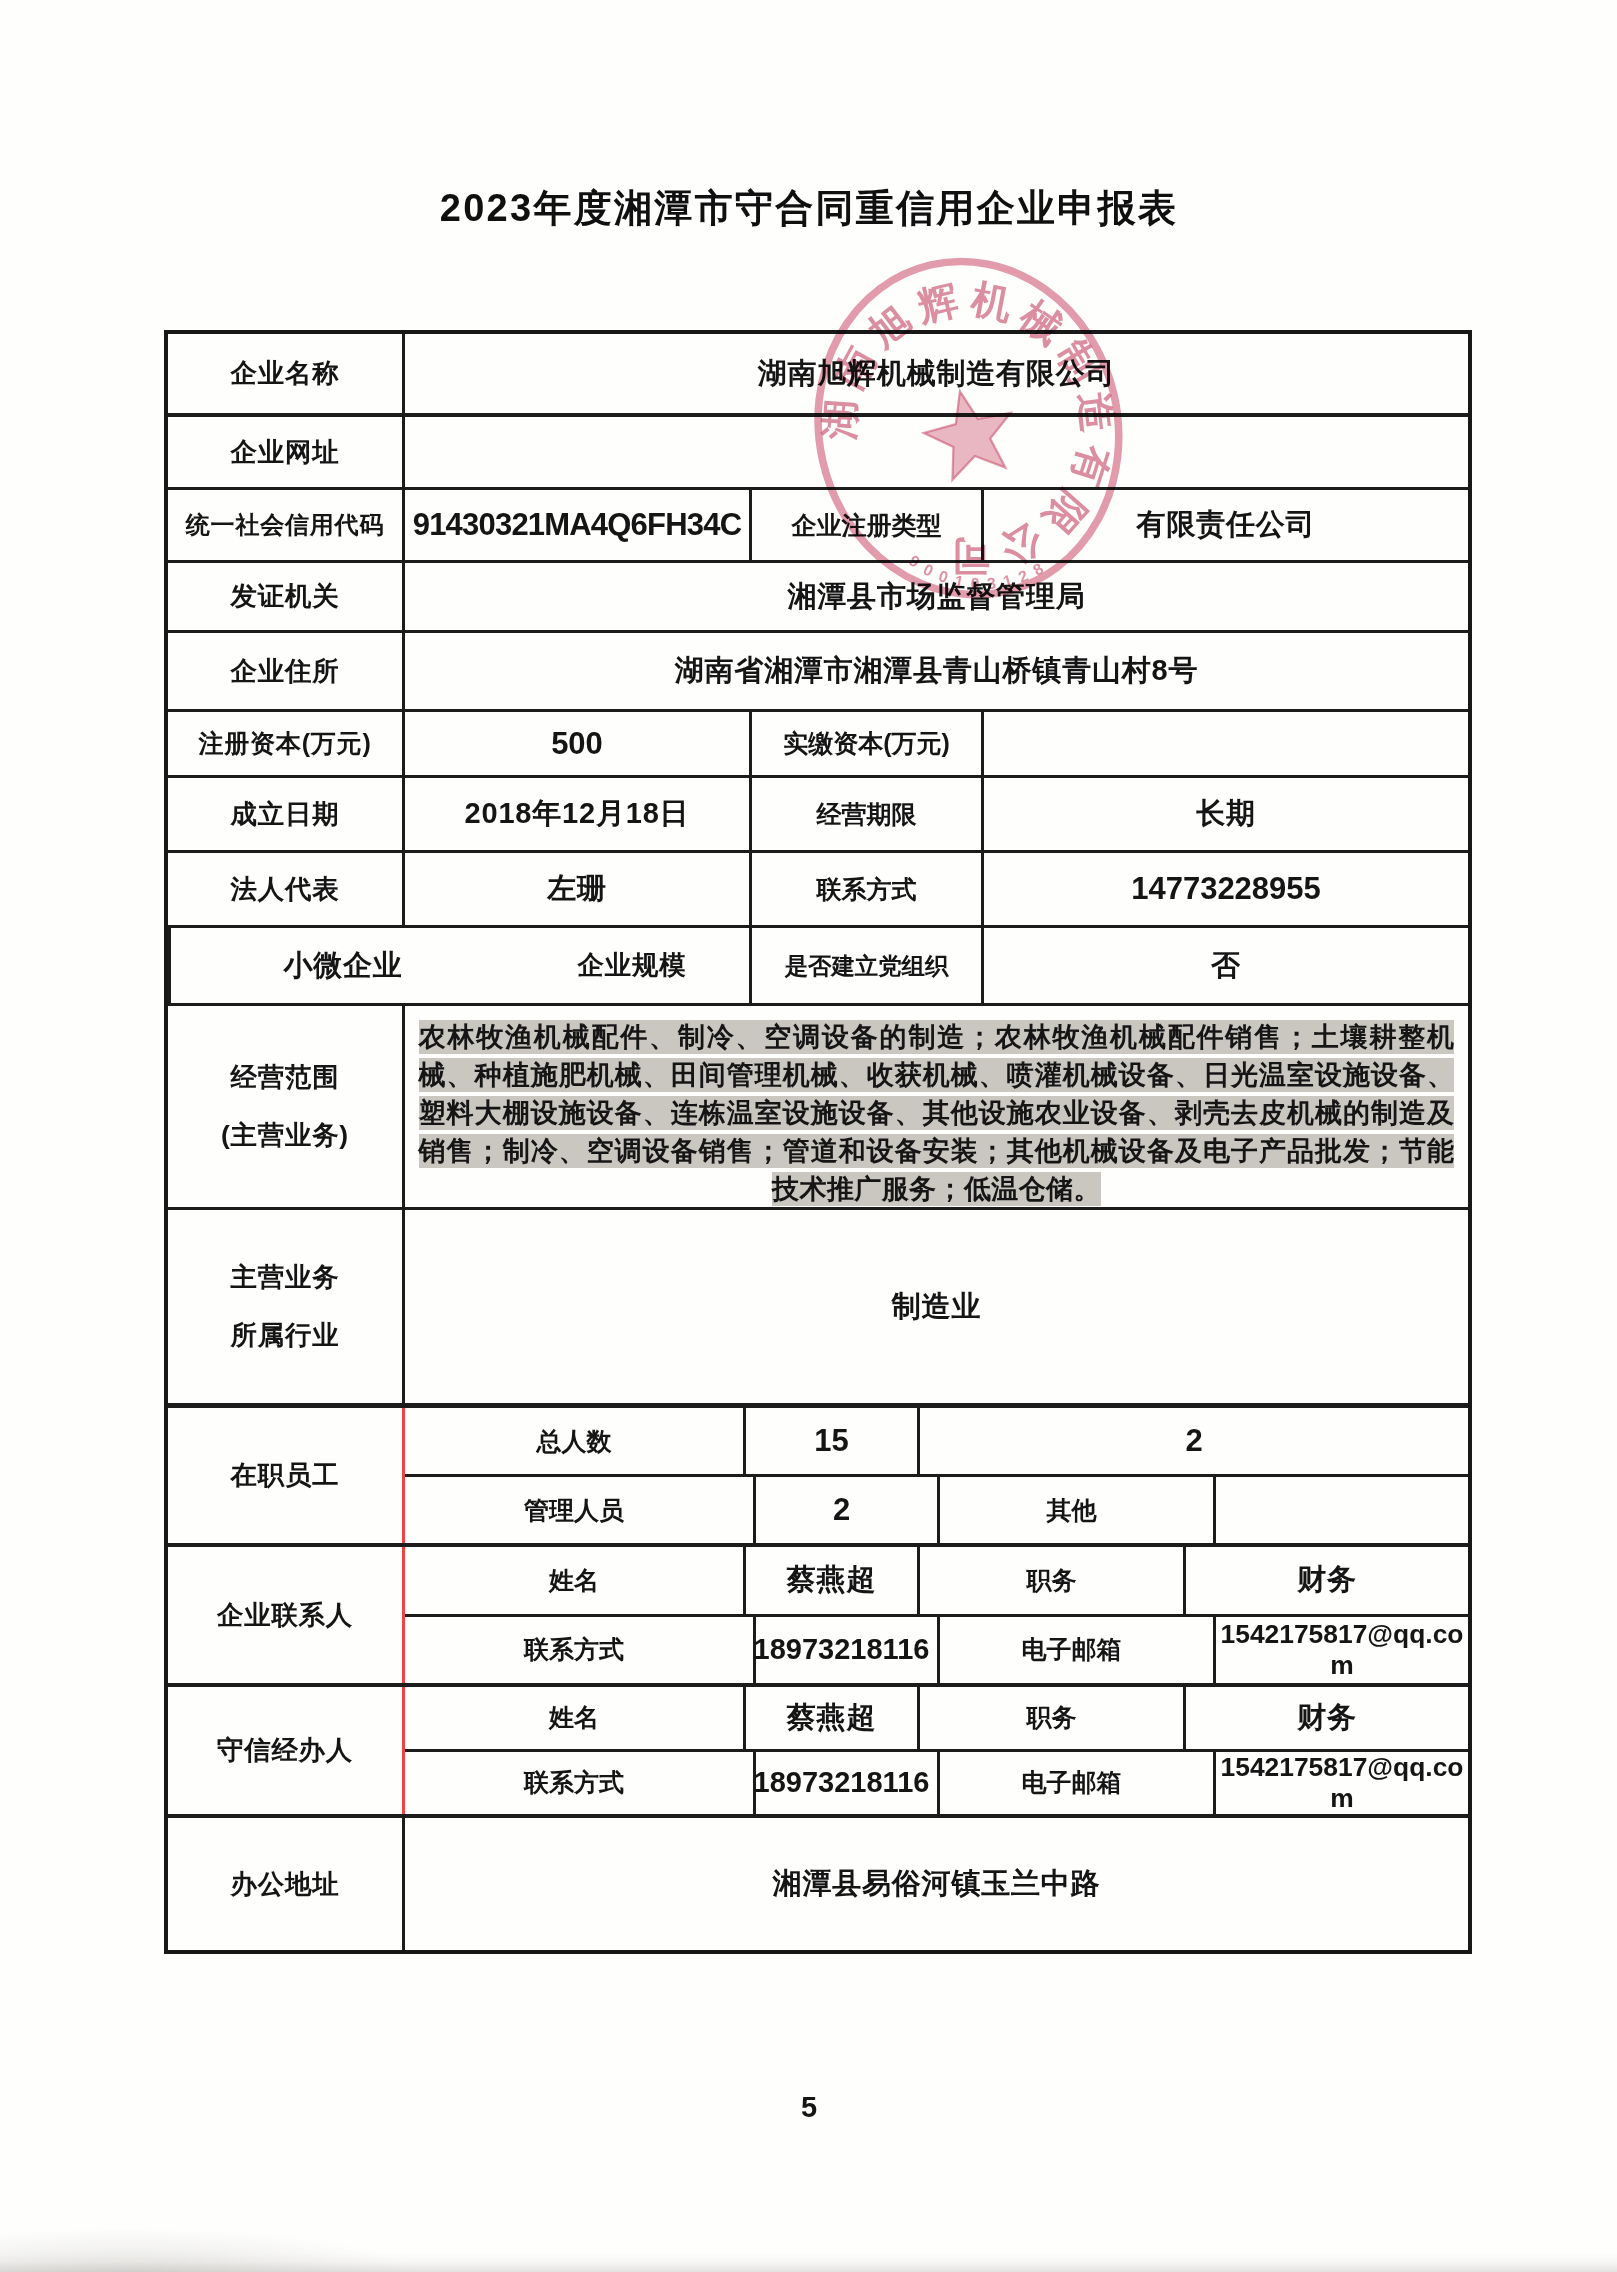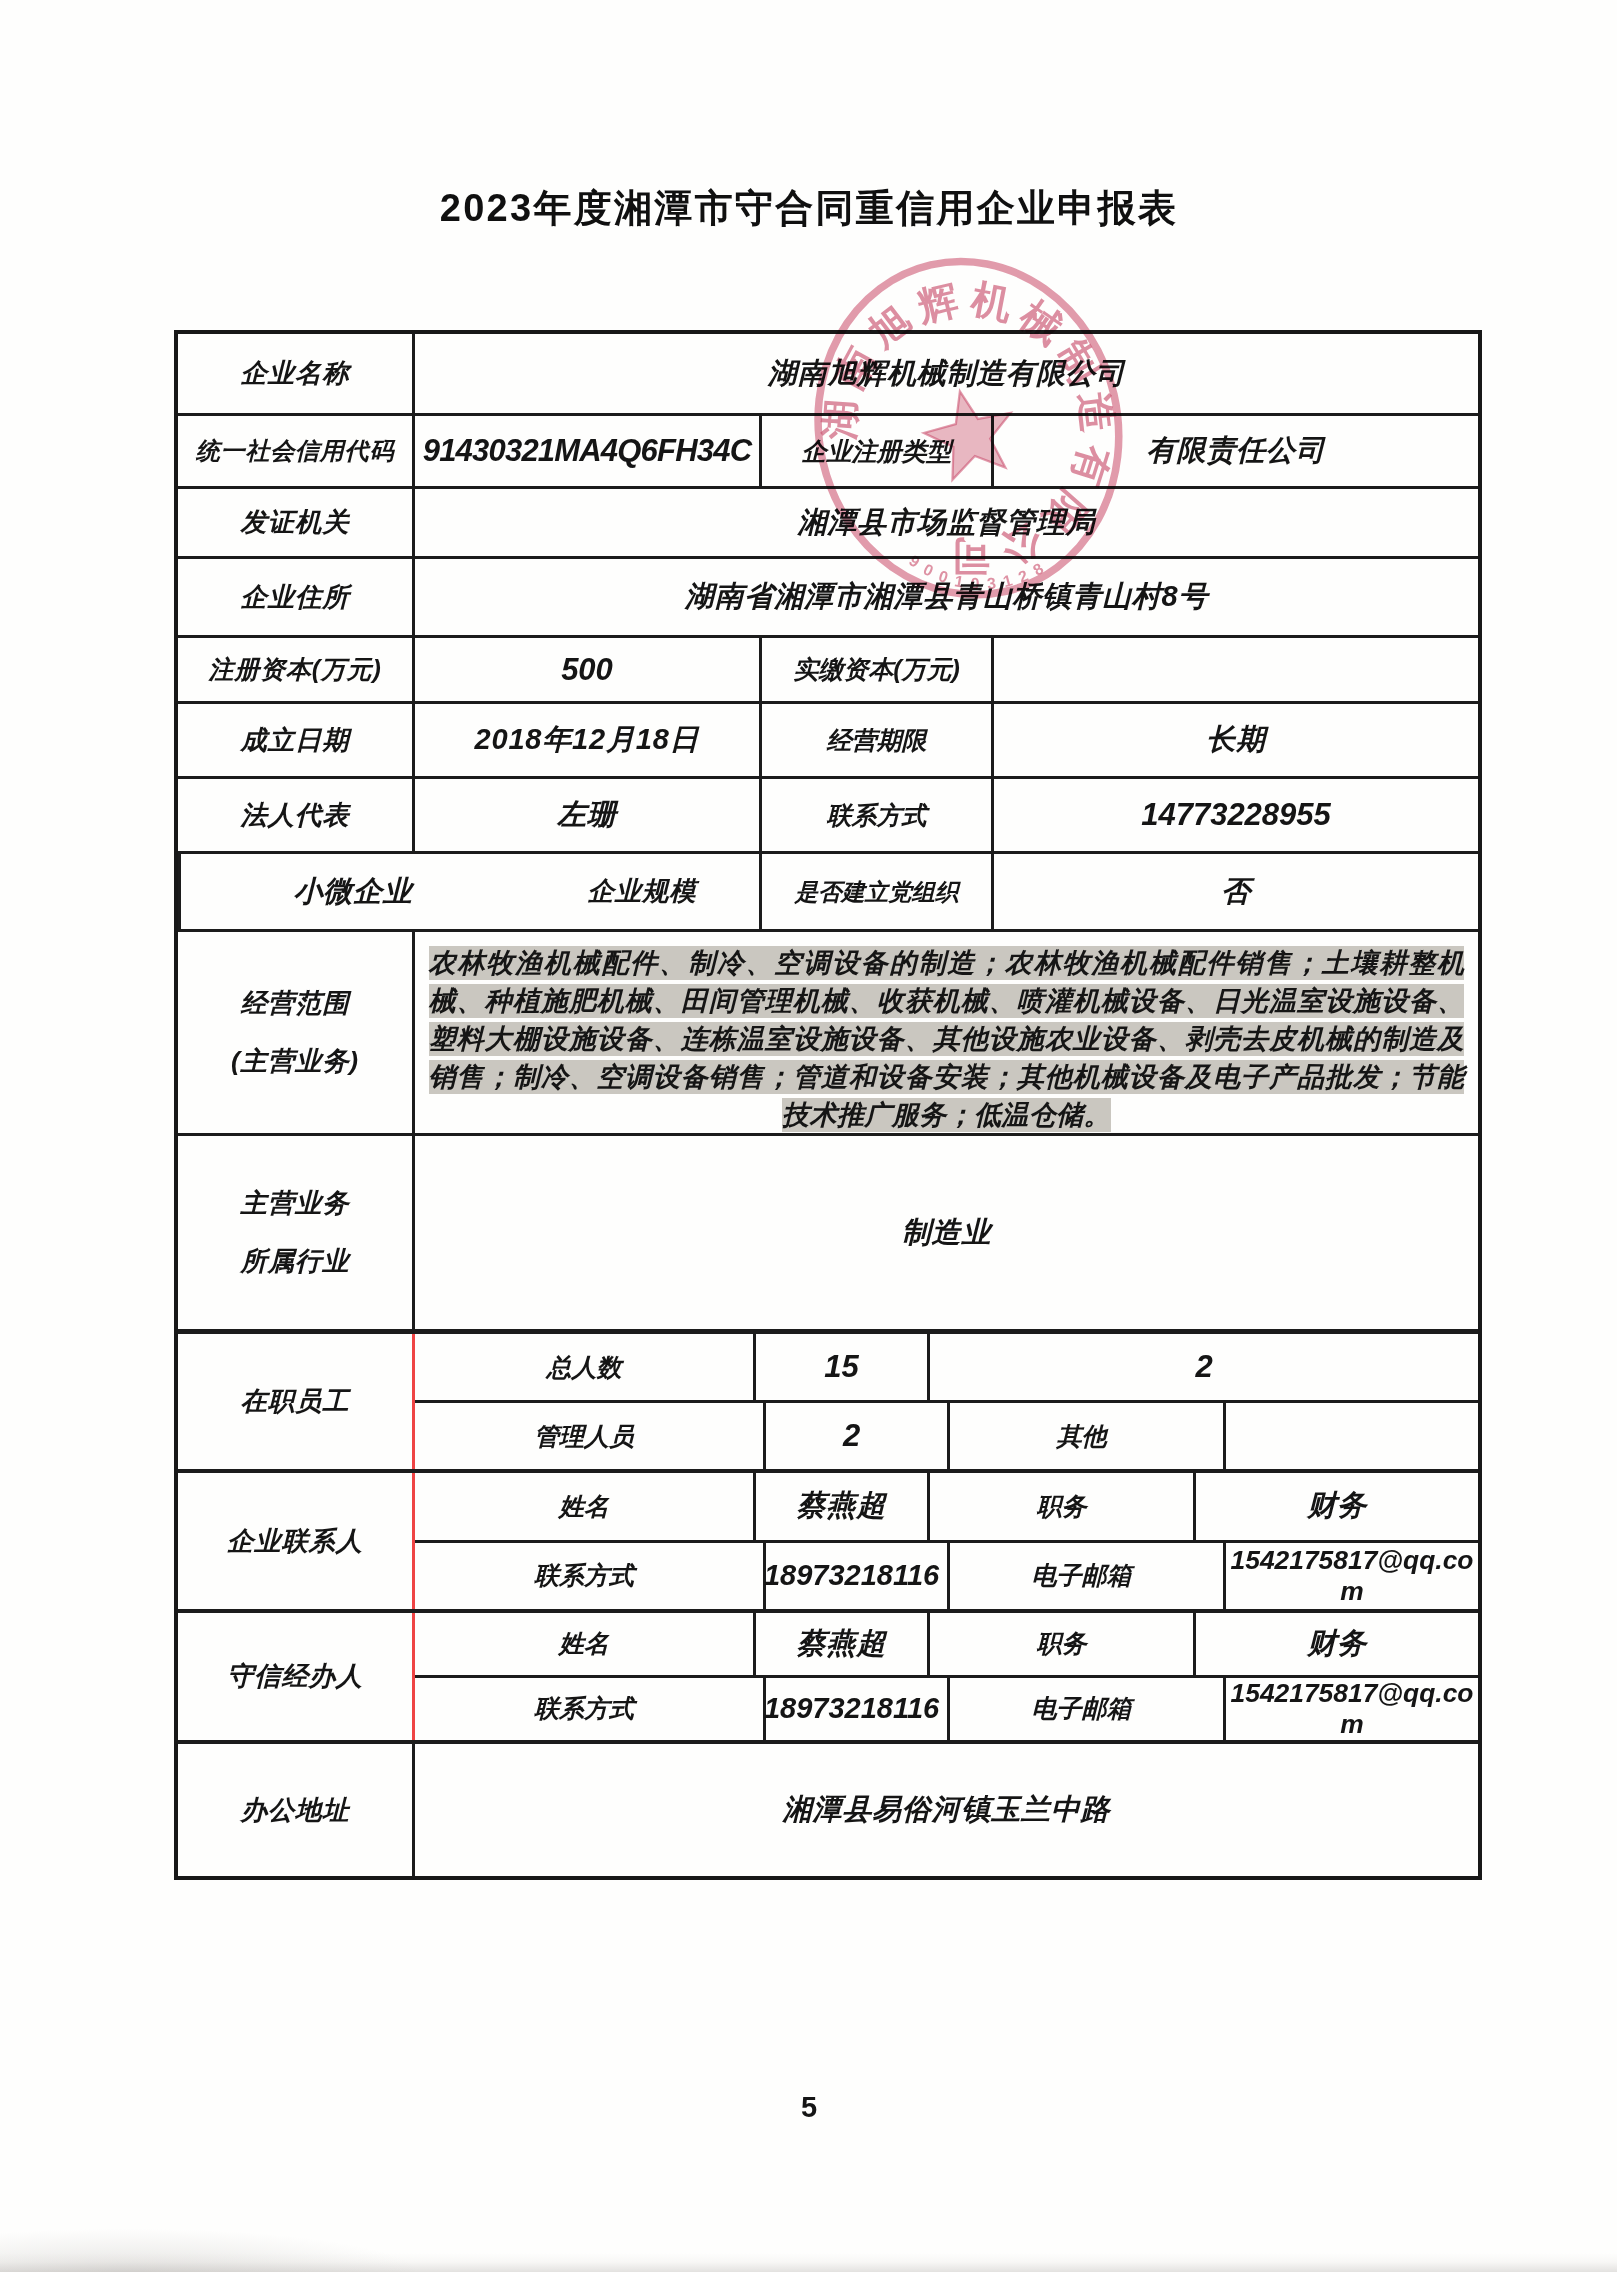--- a/index.html
+++ b/index.html
@@ -29,26 +29,25 @@
     text-align: center;
     font-size: 38px;
     font-weight: 800;
     letter-spacing: 2.3px;
     color:#101010;
   }
 
   
   .tbl {
     position: absolute;
-    left: 174px;
+    left: 164px;
     top: 330px;
     width: 1308px;
     border: 4.5px solid #181818;
     background: transparent;
-    font-style: italic;
   }
   .row { display: flex; border-top: 3.8px solid #1c1c1c; }
   .row.first { border-top: none; }
   .row.bt6 { border-top-width: 4.5px; }
   .row.bt7 { border-top-width: 5.3px; }
 
   .cell {
     display: flex; align-items: center; justify-content: center;
     border-left: 3px solid #1c1c1c;
     padding: 3px 6px;
@@ -126,20 +125,24 @@
 
   <div class="doc-title">2023年度湘潭市守合同重信用企业申报表</div>
 
   <div class="tbl">
 
     <div class="row first h105">
       <div class="cell cfirst lab">企业名称</div>
       <div class="cell merged val">湖南旭辉机械制造有限公司</div>
     </div>
 
+    <div class="row bt6 h98">
+      <div class="cell cfirst lab">企业网址</div>
+      <div class="cell merged val"></div>
+    </div>
 
     <div class="row h97">
       <div class="cell cfirst lab" style="font-size:24px">统一社会信用代码</div>
       <div class="cell v2 code">91430321MA4Q6FH34C</div>
       <div class="cell l3">企业注册类型</div>
       <div class="cell v4 val">有限责任公司</div>
     </div>
 
     <div class="row h93">
       <div class="cell cfirst lab">发证机关</div>

